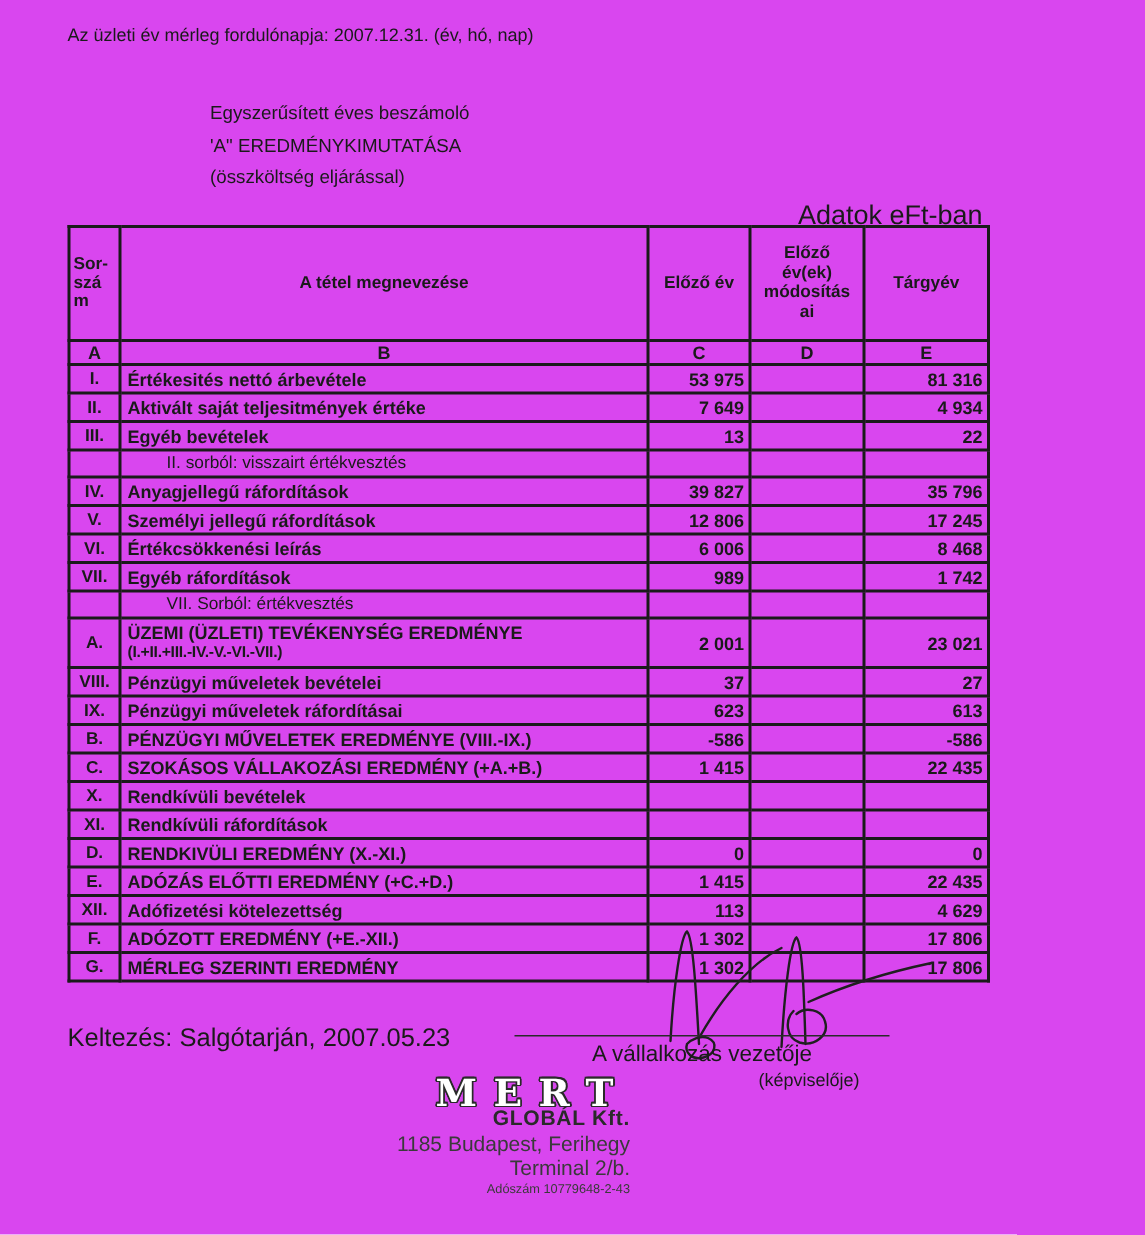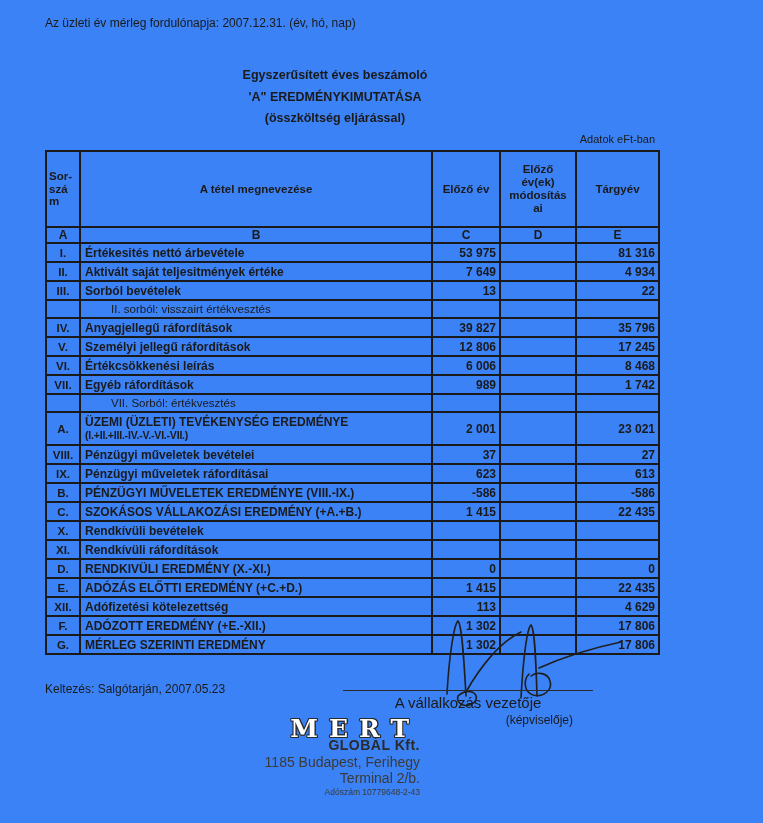--- a/index.html
+++ b/index.html
@@ -1,27 +1,27 @@
 <!DOCTYPE html>
 <html><head>
 <meta charset="utf-8">
 <style>
   * { margin:0; padding:0; box-sizing:border-box; }
   html,body { background:#fff; }
   body { font-family:"Liberation Sans","DejaVu Sans",sans-serif; color:#1a1a1a; }
-  .doc { position:relative; width:763px; height:823px; background:#3b82f6; overflow:hidden; }
+  .doc { position:relative; width:763px; height:823px; background:#d946ef; overflow:hidden; }
 
   .top-note { position:absolute; left:45px; top:16px; font-size:12px; }
 
-  .title { position:absolute; left:140px; width:390px; text-align:center; font-weight:bold; font-size:12.5px; }
+  .title { position:absolute; left:140px; width:390px; text-align:left; font-weight:normal; font-size:12.5px; }
   .t1 { top:68px; }
   .t2 { top:90px; }
   .t3 { top:111px; }
 
-  .units { position:absolute; left:500px; width:155px; top:133px; text-align:right; font-size:11px; }
+  .units { position:absolute; left:500px; width:155px; top:133px; text-align:right; font-size:18px; }
 
   table.main { position:absolute; left:45px; top:150px; width:613px; border-collapse:collapse; table-layout:fixed; }
   table.main th, table.main td { border:2px solid #1a1a1a; overflow:hidden; }
 
   tr.hdr { height:76px; }
   tr.hdr th { font-size:11.5px; font-weight:bold; line-height:1.12; vertical-align:middle; text-align:center; }
   tr.hdr th.first { text-align:left; padding-left:2px; }
   .pre { white-space:pre-line; }
   tr.letters { height:16px; }
   tr.letters th { font-size:12px; font-weight:bold; line-height:1; text-align:center; }
@@ -33,21 +33,21 @@
   td.no { text-align:center; font-size:11.5px; font-weight:bold; }
   td.nm { text-align:left; padding-left:4px; font-weight:bold; }
   tr.sub td.nm { font-weight:normal; font-size:11.5px; padding-left:30px; }
   tr.sub td.no { font-weight:normal; }
   td.val { text-align:right; padding-right:3px; font-weight:bold; }
   tr.tall td.nm { line-height:1.15; padding-top:0; }
   tr.tall td.nm .formula { font-size:10.5px; letter-spacing:-0.2px; }
 
   .sig-svg { position:absolute; left:425px; top:612px; }
 
-  .keltezes { position:absolute; left:45px; top:682px; font-size:12px; }
+  .keltezes { position:absolute; left:45px; top:682px; font-size:17px; }
   .sig-line { position:absolute; left:343px; top:690px; width:250px; border-top:1.6px solid #2a2a2a; }
   .sig-cap1 { position:absolute; left:343px; top:694px; width:250px; text-align:center; font-size:15px; }
   .sig-cap2 { position:absolute; left:343px; top:713px; width:230px; text-align:right; font-size:12px; }
 
   .stamp { position:absolute; left:235px; top:714px; width:185px; text-align:right; color:#2a2a2a; }
   .stamp-big { font-family:"DejaVu Serif","Liberation Serif",serif; font-weight:bold; font-size:25px; letter-spacing:11px; padding-left:8px; color:#fff;
     text-shadow:1.2px 0 #2a2a2a,-1.2px 0 #2a2a2a,0 1.2px #2a2a2a,0 -1.2px #2a2a2a,0.9px 0.9px #2a2a2a,-0.9px -0.9px #2a2a2a,0.9px -0.9px #2a2a2a,-0.9px 0.9px #2a2a2a; }
   .stamp-sub { font-size:14px; font-weight:bold; margin-top:-6px; letter-spacing:0.5px; }
   .stamp-addr { font-size:14px; margin-top:1px; color:#3a3a3a; }
   .stamp-tax { font-size:8.5px; margin-top:1px; color:#3a3a3a; }
@@ -109,21 +109,21 @@
           <td class="nm">
             <div>Aktivált saját teljesitmények értéke</div>
           </td>
           <td class="val">7 649</td>
           <td class="val"></td>
           <td class="val">4 934</td>
         </tr>
         <tr class="item">
           <td class="no">III.</td>
           <td class="nm">
-            <div>Sorból bevételek</div>
+            <div>Egyéb bevételek</div>
           </td>
           <td class="val">13</td>
           <td class="val"></td>
           <td class="val">22</td>
         </tr>
         <tr class="sub">
           <td class="no"></td>
           <td class="nm">
             <div>II. sorból: visszairt értékvesztés</div>
           </td>

